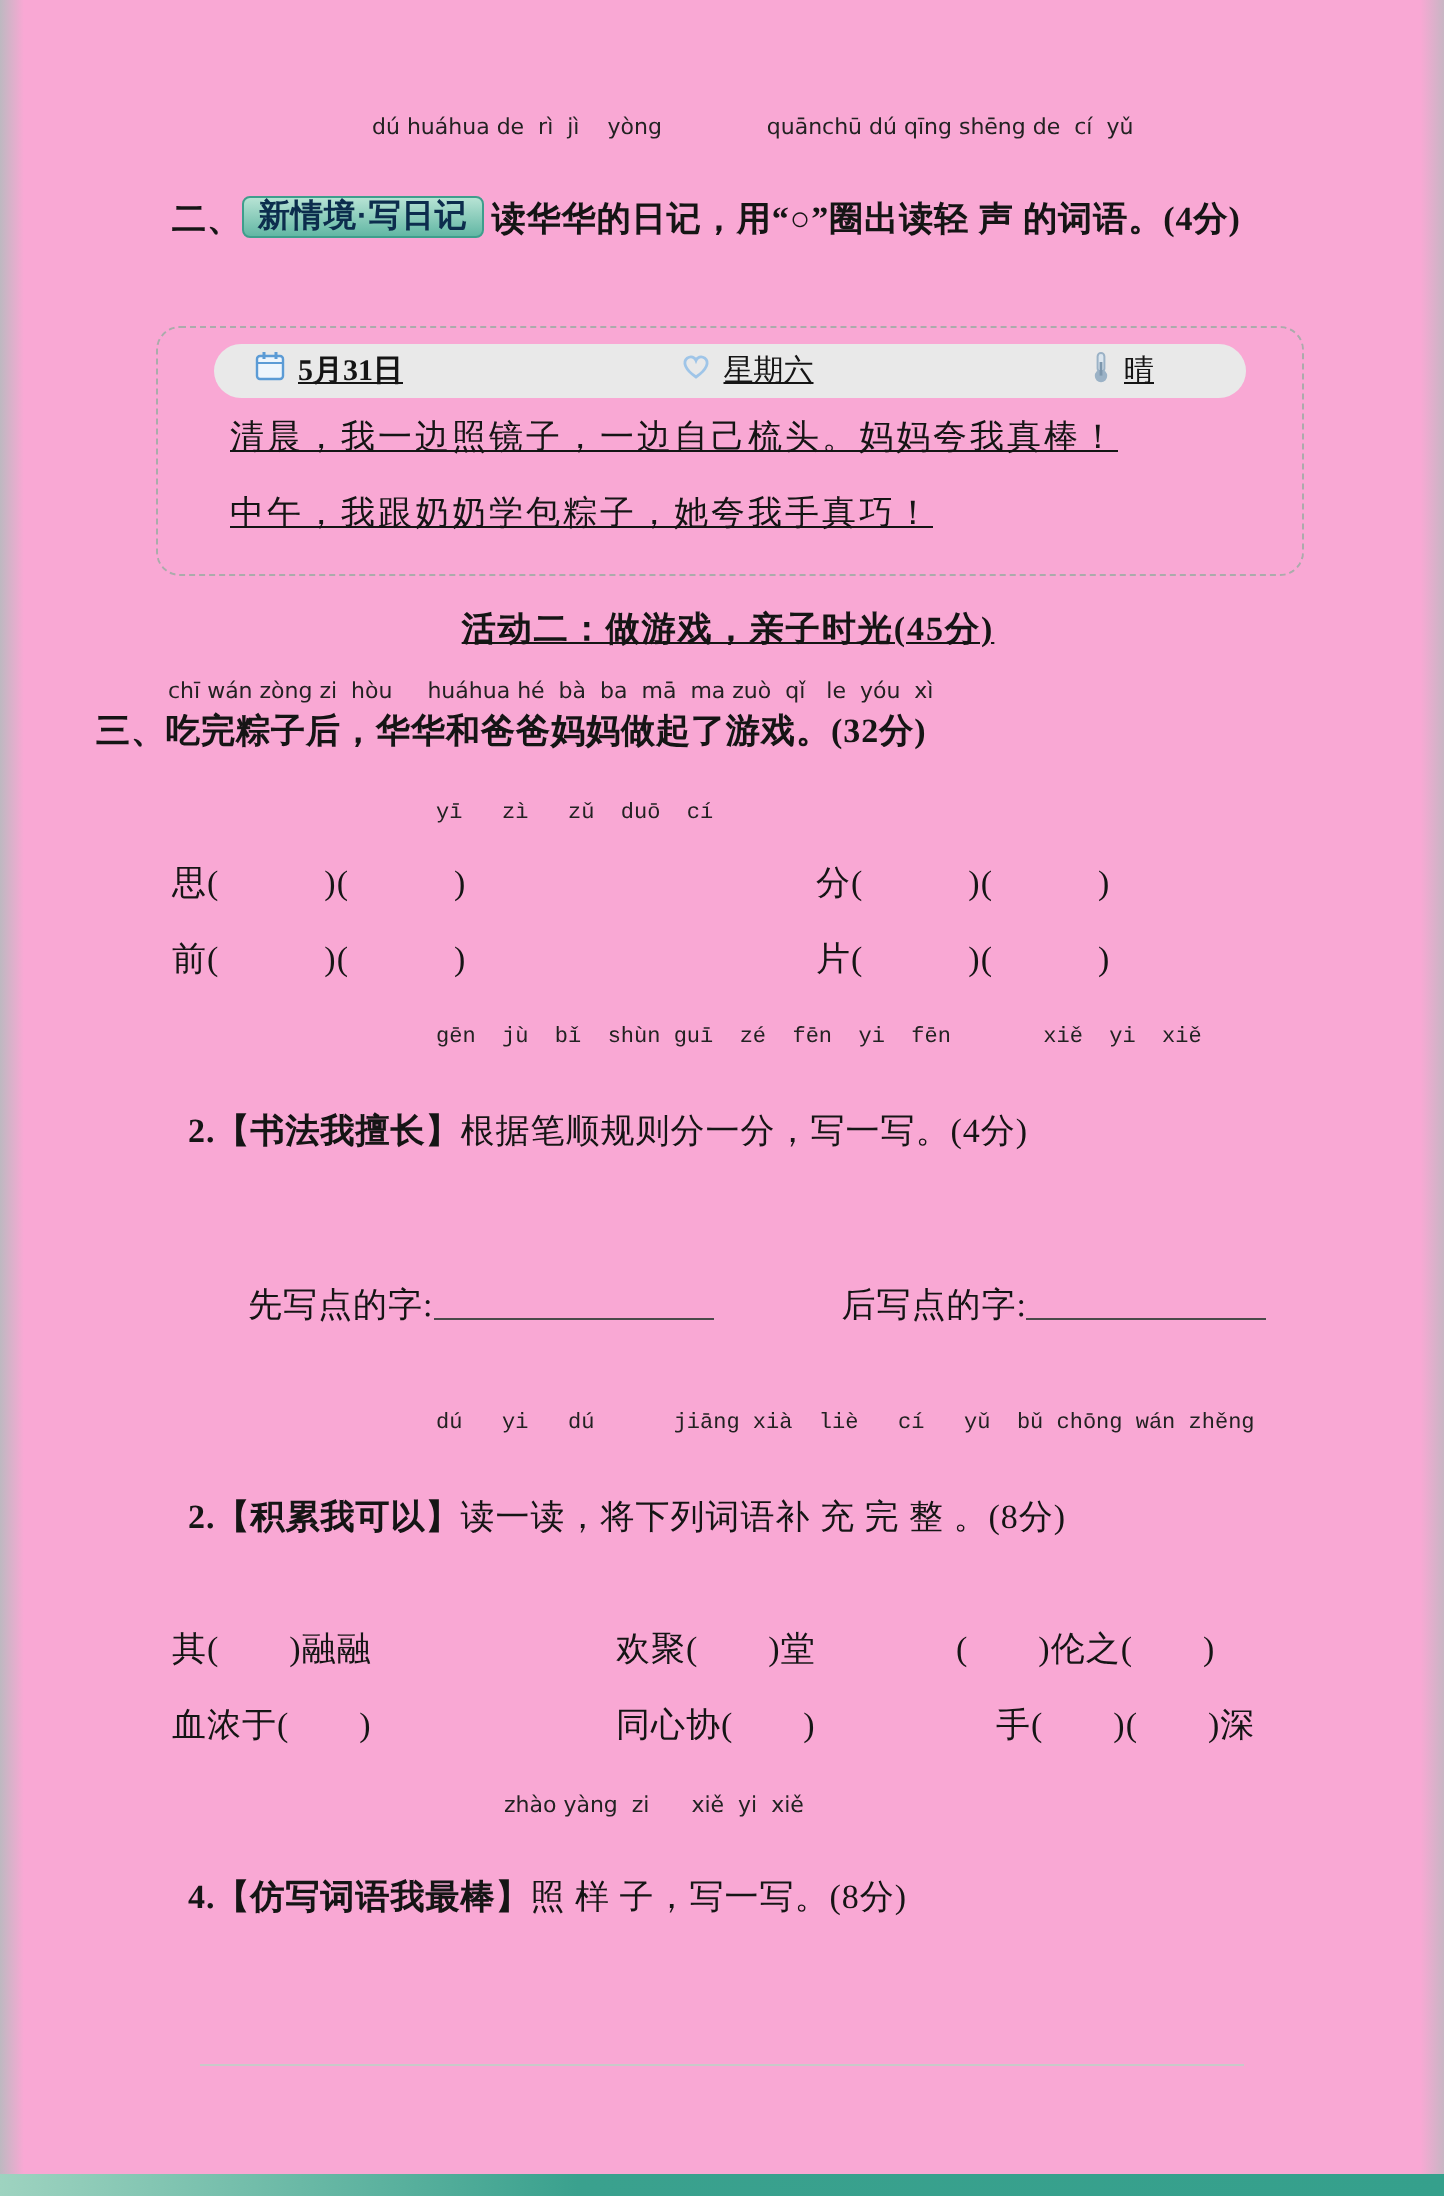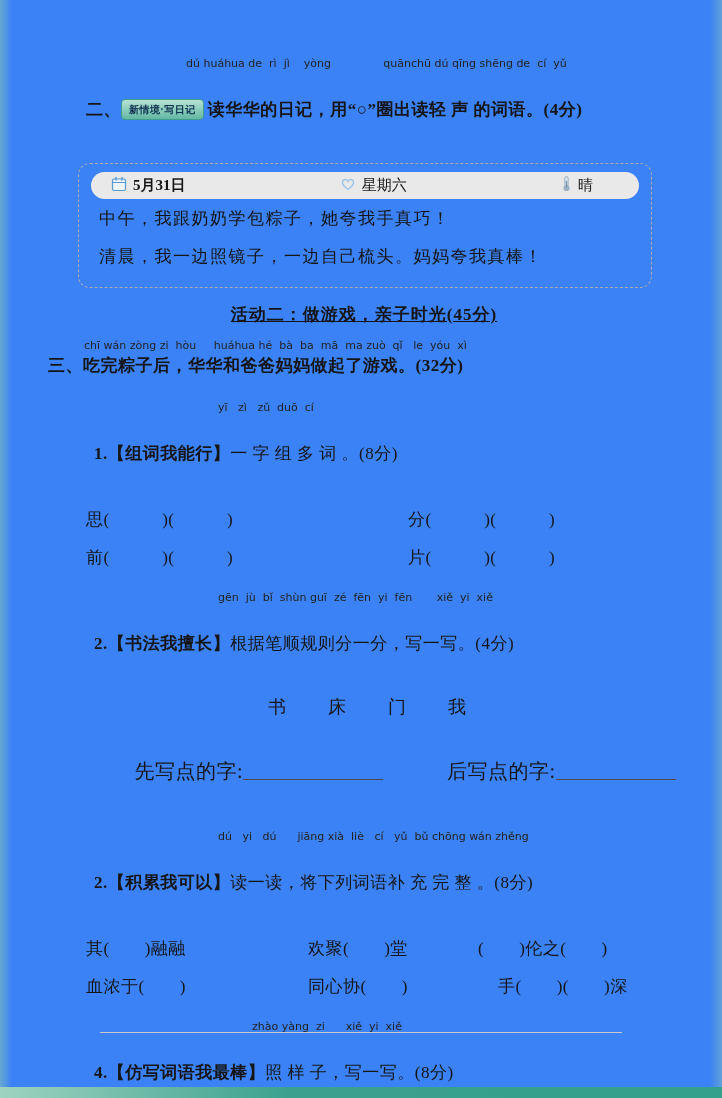--- a/index.html
+++ b/index.html
@@ -1,66 +1,66 @@
 <!DOCTYPE html>
 <html><head>
 <meta charset="utf-8">
 <style>
   * { margin:0; padding:0; box-sizing:border-box; }
   html,body { background:#f6f6f6; }
   body { font-family:"Liberation Serif","DejaVu Serif",serif; color:#151515; }
-  .page { position:relative; width:722px; height:1098px; margin:0 auto; background:#3b82f6; overflow:hidden; }
+  .page { position:relative; width:722px; height:1098px; margin:0 auto; background:#f9a8d4; overflow:hidden; }
 
   .edge { position:absolute; top:0; height:100%; width:12px; pointer-events:none; }
   .edge-left  { left:0;  background:linear-gradient(to right, rgba(140,198,176,.55), rgba(255,255,255,0)); }
   .edge-right { right:0; background:linear-gradient(to left,  rgba(140,198,176,.45), rgba(255,255,255,0)); }
   .bottom-bar { position:absolute; left:0; right:0; bottom:0; height:11px;
                 background:linear-gradient(90deg,#9ed3c0,#3aa18e 40%,#35a08c); }
   .footer-rule { position:absolute; left:100px; right:100px; top:1032px; border-top:1.5px solid #c9c9c9; }
 
   .content { position:relative; padding:56px 42px 0 48px; }
 
   .pinyin { font-family:"DejaVu Sans",sans-serif; font-size:11px; line-height:15px;
             color:#222; white-space:pre; }
   .pin-q2   { padding-left:138px; }
   .pin-q3   { padding-left:36px;  }
-  .pin-sub  { padding-left:162px; }
+  .pin-sub  { padding-left:162px;font-family:Liberation Mono, monospace; }
   .pin-sub4 { padding-left:196px; }
 
   .qtext { font-size:17px; line-height:26px; letter-spacing:.5px; white-space:pre-wrap; }
   .bold  { font-weight:bold; }
   .qblock { margin-bottom:4px; }
 
   .badge { display:inline-block; font-family:"Liberation Sans","DejaVu Sans",sans-serif;
-           font-size:10px; font-weight:bold; color:#0c2d4d; line-height:17px;
+           font-size:16px; font-weight:bold; color:#0c2d4d; line-height:17px;
            background:linear-gradient(180deg,#b7e3d4,#62b7a4); border:1px solid #3e9e8c;
            border-radius:4px; padding:1px 7px; margin-right:4px; vertical-align:2px; }
 
   .diary { margin:14px 28px 0 30px; border:1.6px dashed #ababab; border-radius:12px;
-           padding:8px 12px 12px; }
+           padding:8px 28px 12px;text-decoration:underline; }
   .diary-header { background:#e9e9e9; border-radius:14px; height:27px; display:flex;
                   align-items:center; justify-content:space-between; padding:0 46px 0 20px;
                   font-size:15px; }
   .dh-item { display:flex; align-items:center; gap:6px; }
   .diary-line { font-size:17px; line-height:36px; padding:2px 8px 0; letter-spacing:1.5px; }
 
   .activity { text-align:center; font-size:17px; font-weight:600; letter-spacing:1px; margin:15px 0 12px;text-decoration:underline; }
 
   .sub { padding-left:8px; margin-top:21px; }
   .indent { padding-left:30px; }
   .fill-row { display:flex; font-size:17px; letter-spacing:.5px; white-space:pre; margin-top:15px; }
   .colA322 { width:322px; } .colA222 { width:222px; } .colB170 { width:170px; } .colB190 { width:190px; }
 
   .chars-line { text-align:center; font-size:18px; letter-spacing:2px; margin-top:12px; white-space:pre; }
 
   .blank { display:inline-block; border-bottom:1.3px solid #4a4a4a; height:1.05em; vertical-align:-2px; }
   .b140 { width:140px; } .b120 { width:120px; }
   .gap64 { margin-left:64px; }
 
-  .ex-line { font-size:20px; letter-spacing:.5px; margin-top:16px; white-space:pre;text-align:center; }
+  .ex-line { font-size:17px; letter-spacing:.5px; margin-top:16px; white-space:pre; }
 </style>
 </head>
 <body>
 
 <div class="page">
   <div class="edge edge-left"></div>
   <div class="edge edge-right"></div>
 
   <div class="content">
 
@@ -90,52 +90,48 @@
         </span>
         <span class="dh-item">
           <span><svg width="11" height="17" viewBox="0 0 11 17">
                 <rect x="3.8" y="1.5" width="3.4" height="9.5" rx="1.7" fill="#dbe6ef" stroke="#9bb2c6" stroke-width="1"></rect>
                 <circle cx="5.5" cy="13" r="3.1" fill="#9bb2c6"></circle>
                 <line x1="5.5" y1="12.8" x2="5.5" y2="6" stroke="#7d97ad" stroke-width="1.4"></line>
               </svg></span>
           <span>晴</span>
         </span>
       </div>
+      <div class="diary-line">清晨，我一边照镜子，一边自己梳头。妈妈夸我真棒！</div>
       <div class="diary-line">中午，我跟奶奶学包粽子，她夸我手真巧！</div>
-      <div class="diary-line">清晨，我一边照镜子，一边自己梳头。妈妈夸我真棒！</div>
     </div>
 
     <div class="activity">活动二：做游戏，亲子时光(45分)</div>
 
     <div class="qblock">
       <div class="pinyin pin-q3">chī wán zòng zi  hòu     huáhua hé  bà  ba  mā  ma zuò  qǐ   le  yóu  xì</div>
       <div class="qtext bold">三、吃完粽子后，华华和爸爸妈妈做起了游戏。(32分)</div>
     </div>
 
     <div class="sub">
       <div class="pinyin pin-sub">yī   zì   zǔ  duō  cí</div>
-      <div class="qtext">
-        <span class="bold">1.【组词我能行】</span><span>一 字 组 多 词 。(8分)</span>
-      </div>
       <div class="fill-row indent">
         <span class="colA322">思(　　　)(　　　)</span>
         <span>分(　　　)(　　　)</span>
       </div>
       <div class="fill-row indent">
         <span class="colA322">前(　　　)(　　　)</span>
         <span>片(　　　)(　　　)</span>
       </div>
     </div>
 
     <div class="sub">
       <div class="pinyin pin-sub">gēn  jù  bǐ  shùn guī  zé  fēn  yi  fēn       xiě  yi  xiě</div>
       <div class="qtext">
         <span class="bold">2.【书法我擅长】</span><span>根据笔顺规则分一分，写一写。(4分)</span>
       </div>
-      <div class="chars-line">书　　床　　门　　我</div>
       <div class="ex-line indent">
         <span>先写点的字:</span><span class="blank b140"></span><span class="gap64"></span><span>后写点的字:</span><span class="blank b120"></span>
       </div>
     </div>
 
     <div class="sub">
       <div class="pinyin pin-sub">dú   yi   dú      jiāng xià  liè   cí   yǔ  bǔ chōng wán zhěng</div>
       <div class="qtext">
         <span class="bold">2.【积累我可以】</span><span>读一读，将下列词语补 充 完 整 。(8分)</span>
       </div>

